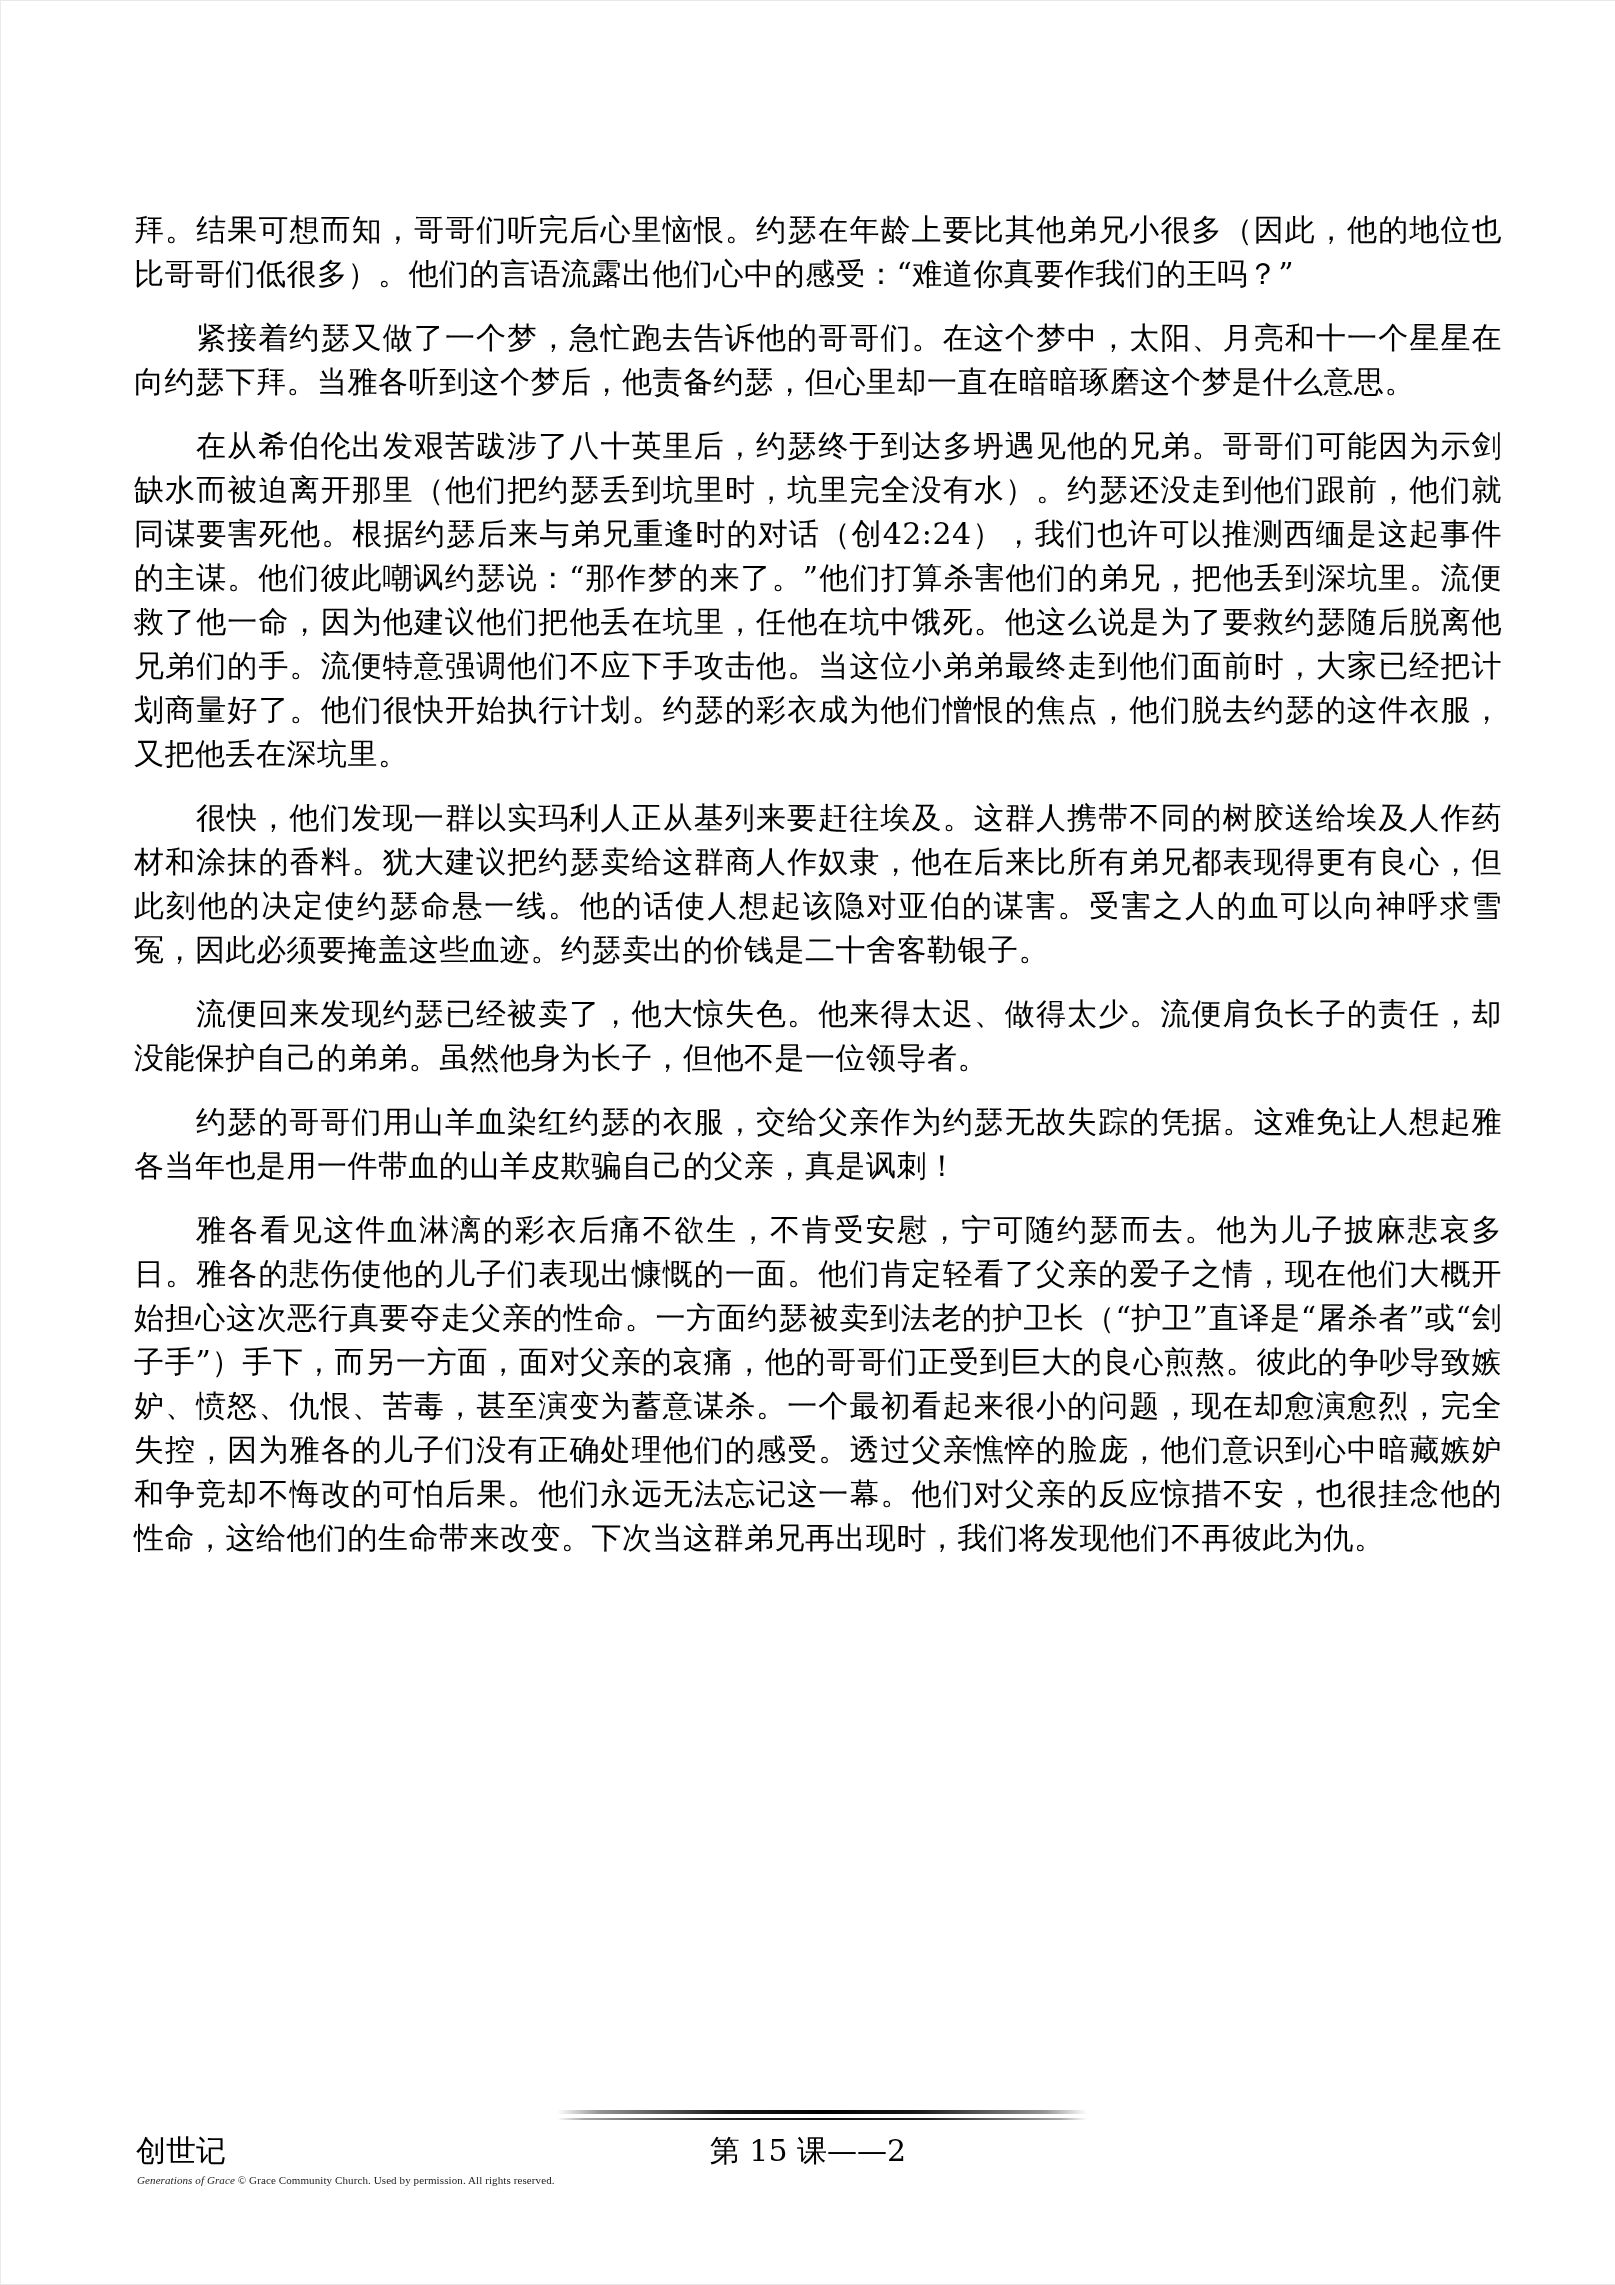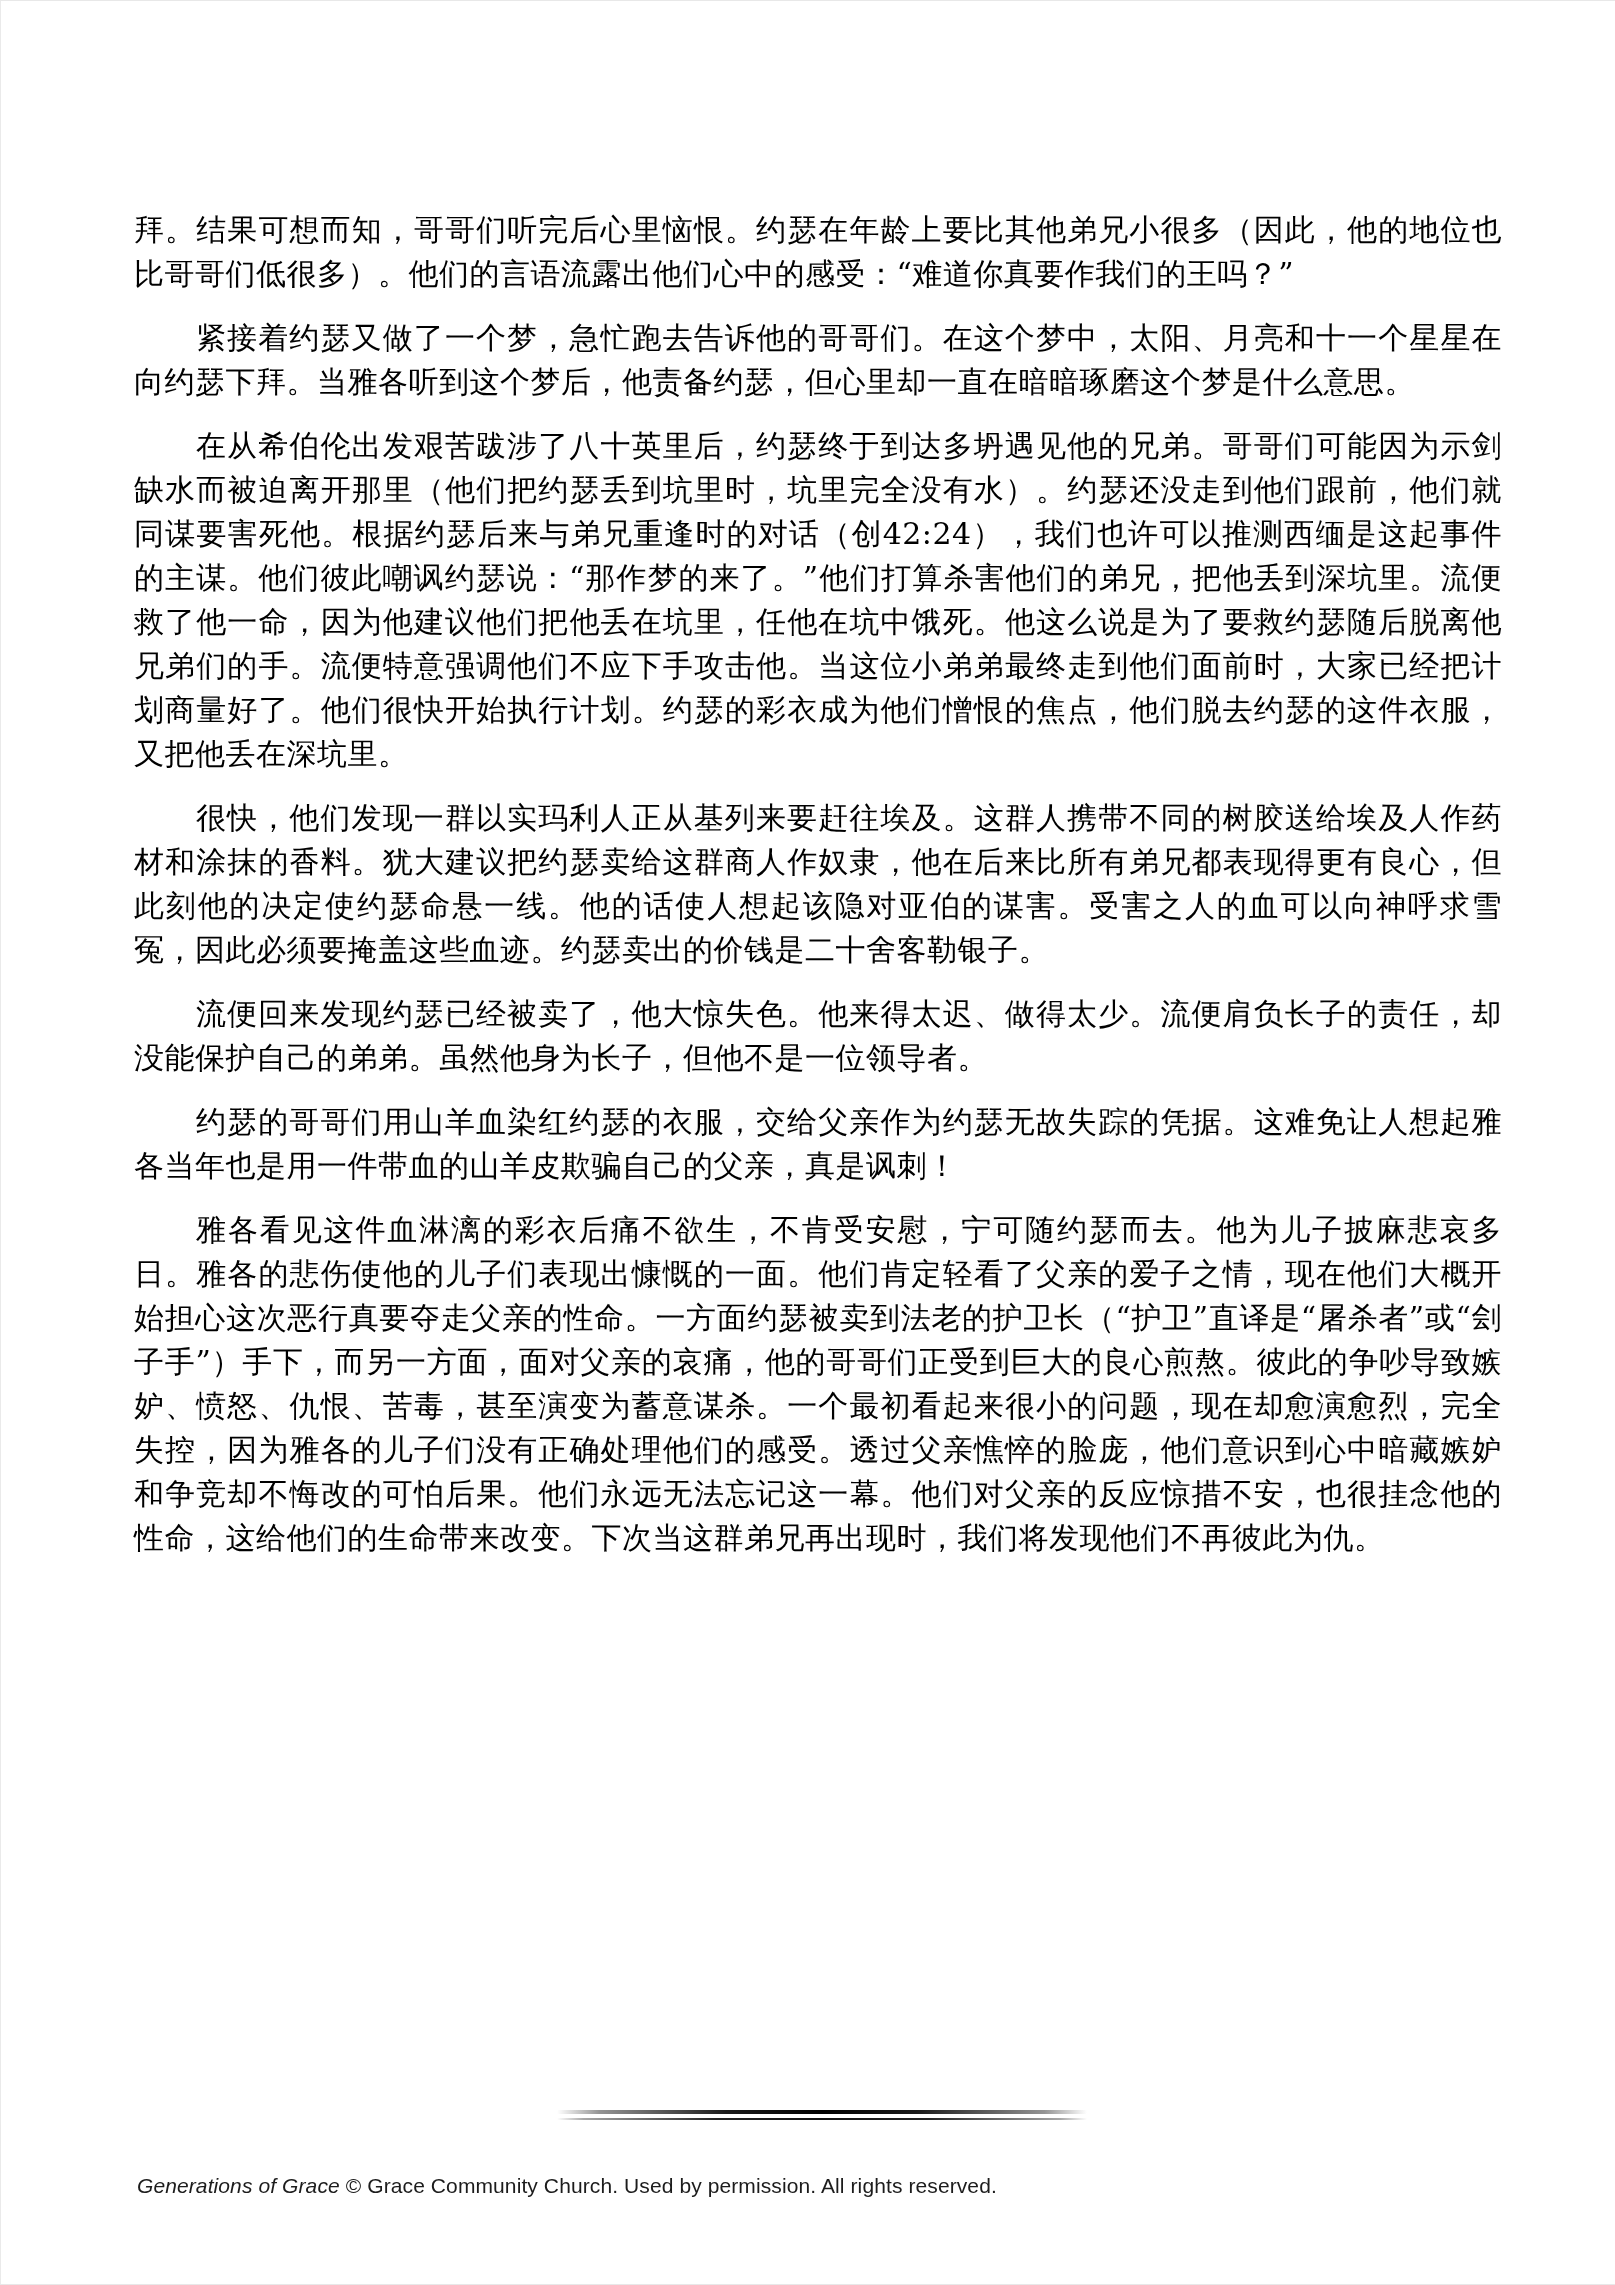--- a/index.html
+++ b/index.html
@@ -68,22 +68,22 @@
     position: absolute;
     left: 0;
     width: 100%;
     top: 0;
     text-align: center;
   }
   .copyright {
     position: absolute;
     top: 2174px;
     left: 137px;
-    font-family: Liberation Sans, sans-serif;
-    font-size: 21px;
+    font-family: Liberation Serif, serif;
+    font-size: 11px;
     color: #1c1c1c;
     letter-spacing: 0.1px;
   }
   .copyright .cr-title { font-style: italic; }
 </style>
 </head>
 <body>
 
 <div class="page">
 
@@ -95,20 +95,24 @@
     <p class="indent">流便回来发现约瑟已经被卖了，他大惊失色。他来得太迟、做得太少。流便肩负长子的责任，却没能保护自己的弟弟。虽然他身为长子，但他不是一位领导者。</p>
     <p class="indent">约瑟的哥哥们用山羊血染红约瑟的衣服，交给父亲作为约瑟无故失踪的凭据。这难免让人想起雅各当年也是用一件带血的山羊皮欺骗自己的父亲，真是讽刺！</p>
     <p class="indent">雅各看见这件血淋漓的彩衣后痛不欲生，不肯受安慰，宁可随约瑟而去。他为儿子披麻悲哀多日。雅各的悲伤使他的儿子们表现出慷慨的一面。他们肯定轻看了父亲的爱子之情，现在他们大概开始担心这次恶行真要夺走父亲的性命。一方面约瑟被卖到法老的护卫长（“护卫”直译是“屠杀者”或“刽子手”）手下，而另一方面，面对父亲的哀痛，他的哥哥们正受到巨大的良心煎熬。彼此的争吵导致嫉妒、愤怒、仇恨、苦毒，甚至演变为蓄意谋杀。一个最初看起来很小的问题，现在却愈演愈烈，完全失控，因为雅各的儿子们没有正确处理他们的感受。透过父亲憔悴的脸庞，他们意识到心中暗藏嫉妒和争竞却不悔改的可怕后果。他们永远无法忘记这一幕。他们对父亲的反应惊措不安，也很挂念他的性命，这给他们的生命带来改变。下次当这群弟兄再出现时，我们将发现他们不再彼此为仇。</p>
   </div>
 
   <div class="footer-rule">
     <div class="rule-thick"></div>
     <div class="rule-thin"></div>
   </div>
 
+  <div class="footer-line">
+    <span class="footer-book">创世记</span>
+    <span class="footer-page">第 15 课——2</span>
+  </div>
 
   <div class="copyright">
     <span class="cr-title">Generations of Grace</span>
     <span> © Grace Community Church. Used by permission. All rights reserved.</span>
   </div>
 
 </div>
 
 
 </body></html>

